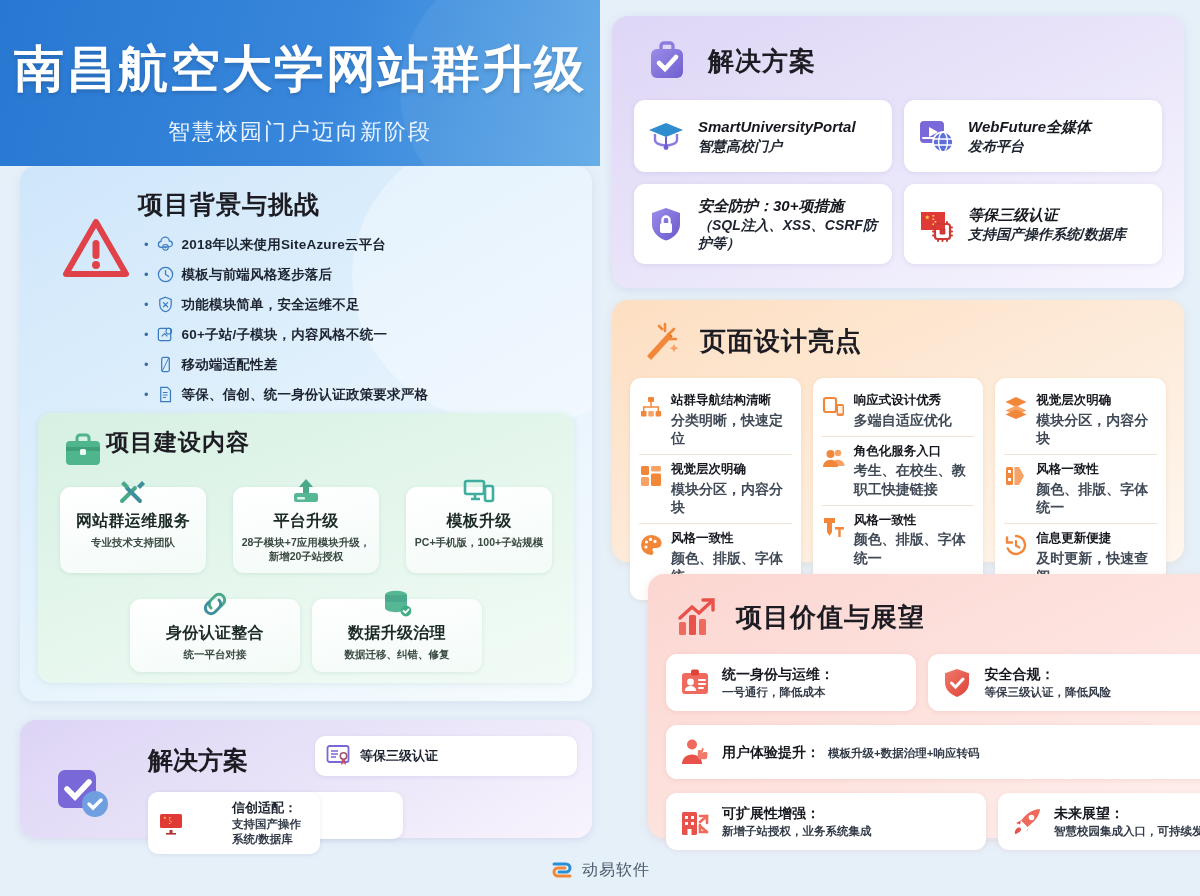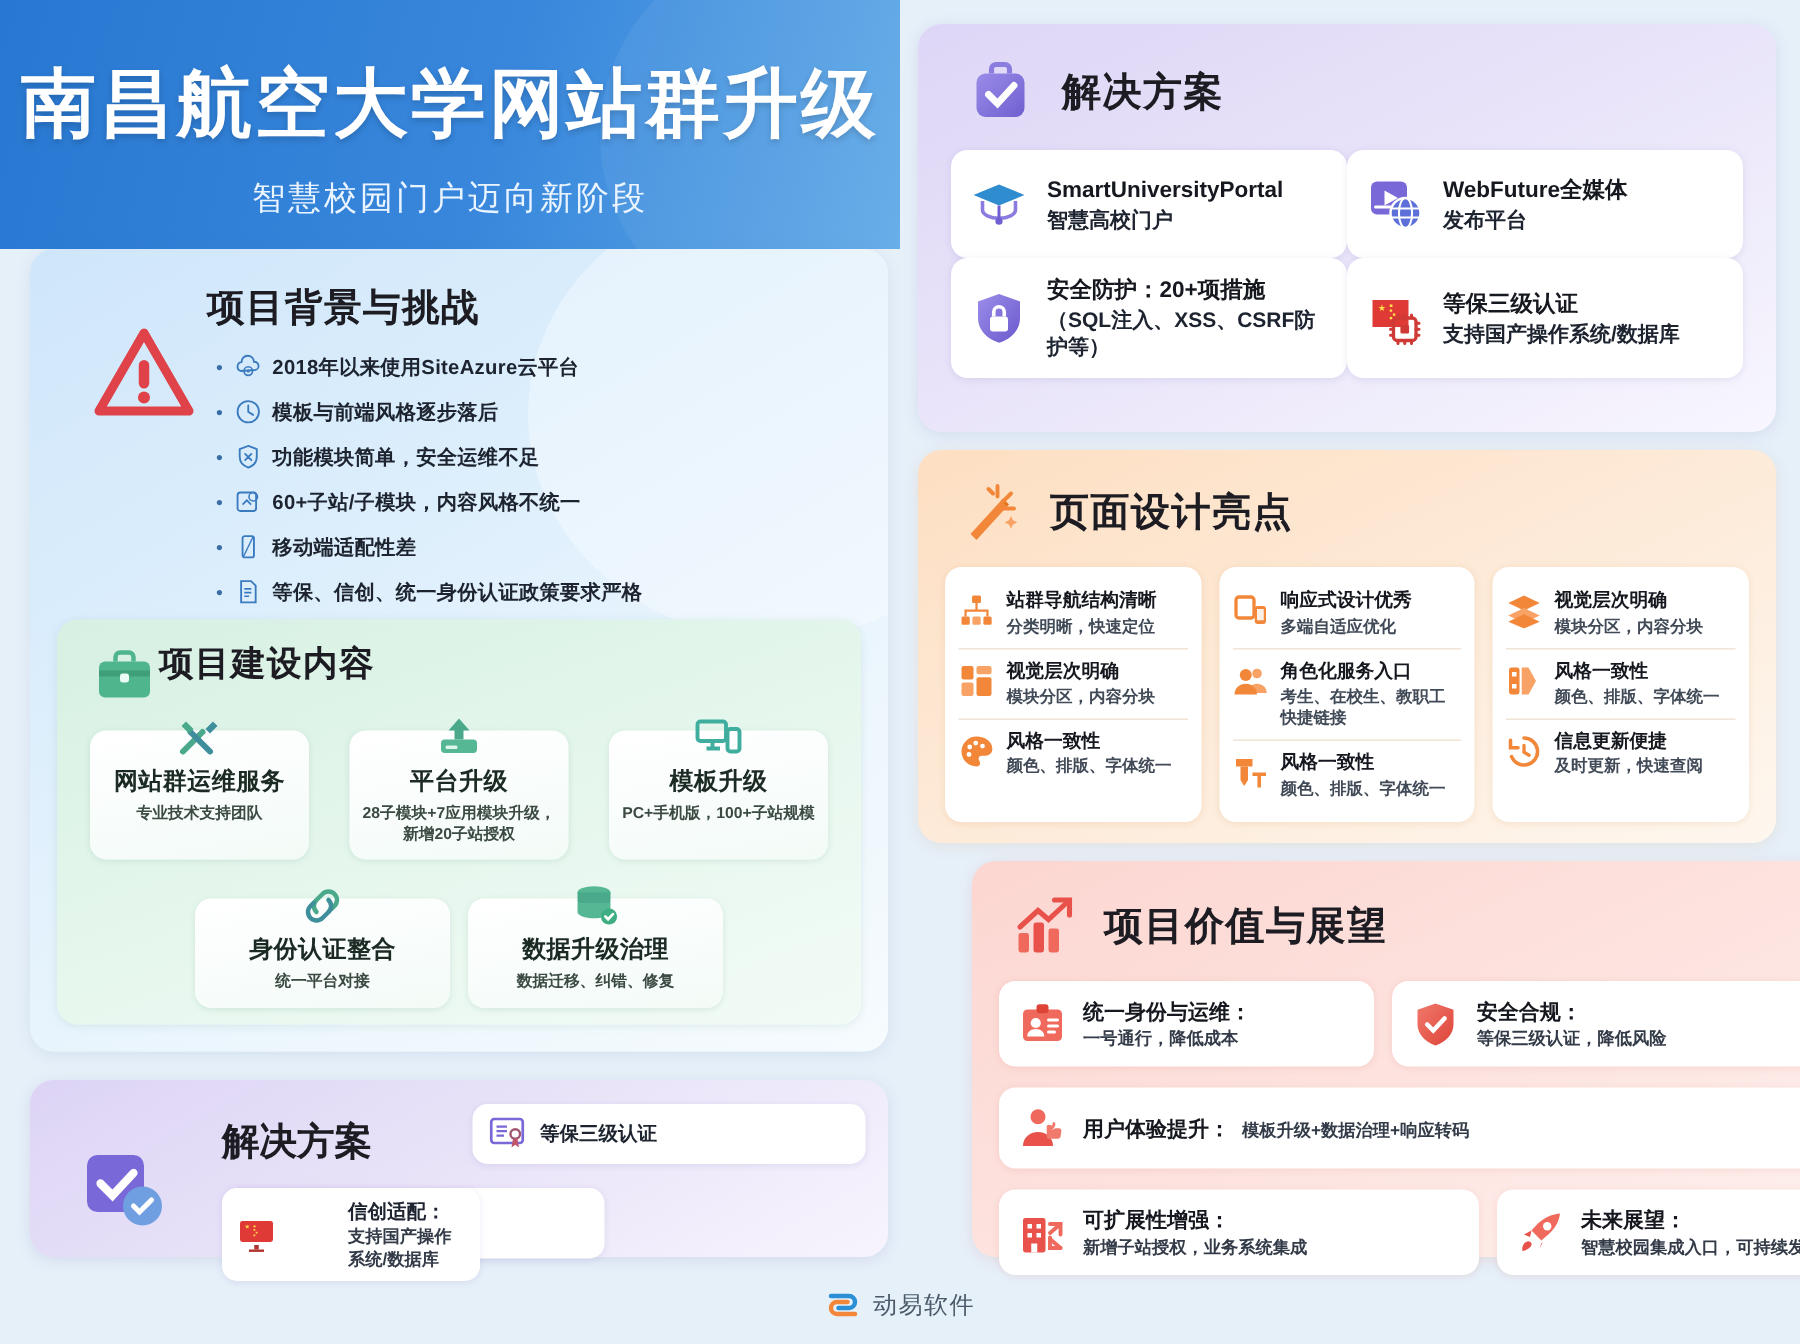--- a/index.html
+++ b/index.html
@@ -99,21 +99,21 @@
   .pl-card .sub { font-size: 11.5px; color: #333b48; font-weight: bold; }
 
   
   #panel-solution-right {
     left: 612px; top: 16px; width: 572px; height: 272px;
     background: linear-gradient(155deg,#ded6f6 0%, #e8e3f9 45%, #f8f6fe 100%);
     box-shadow: 0 2px 10px rgba(110,95,170,0.14);
   }
   .sr-head { display: flex; align-items: center; gap: 18px; padding: 22px 0 0 32px; }
   .sr-head .panel-title { font-size: 26px; }
-  .sr-grid { display: grid; grid-template-columns: 1fr 1fr; padding: 16px 22px 0 22px; }
+  .sr-grid { display: grid; grid-template-columns: 1fr 1fr; gap: 12px; padding: 16px 22px 0 22px; font-style: italic; }
   .sr-card {
     background: #fff; border-radius: 11px; padding: 12px 12px; min-height: 72px;
     display: flex; align-items: center; gap: 12px;
     box-shadow: 0 1px 5px rgba(110,95,170,0.13);
   }
   .sr-card .cicon { width: 40px; height: 40px; flex: none; }
   .sr-card .ctxt .l1 { font-size: 15px; font-weight: bold; color: #16181f; line-height: 1.3; }
   .sr-card .ctxt .l2 { font-size: 14px; font-weight: bold; color: #1d2430; line-height: 1.3; }
 
   
@@ -126,21 +126,21 @@
   .od-head .panel-title { font-size: 26px; }
   .od-cols { display: flex; gap: 12px; padding: 14px 18px 0 18px; }
   .od-col {
     flex: 1; background: #fff; border-radius: 11px; padding: 8px 9px;
     box-shadow: 0 1px 5px rgba(200,130,60,0.14);
   }
   .od-item { display: flex; align-items: flex-start; gap: 8px; padding: 7px 0; }
   .od-item + .od-item { border-top: 1px solid #f1e3d5; }
   .od-item .oicon { width: 24px; height: 24px; flex: none; margin-top: 2px; }
   .od-item .ot { font-size: 12.5px; font-weight: bold; color: #16181f; line-height: 1.25; }
-  .od-item .od { font-size: 11px; color: #414a57; font-weight: bold; margin-top: 2px; line-height: 1.3; }
+  .od-item .od { font-size: 14px; color: #414a57; font-weight: bold; margin-top: 2px; line-height: 1.3; }
 
   
   #panel-value {
     left: 648px; top: 574px; width: 688px; height: 264px;
     background: linear-gradient(155deg,#fcd6d1 0%, #fde2de 45%, #fef4f2 100%);
     box-shadow: 0 2px 10px rgba(200,80,70,0.13);
   }
   .rv-head { display: flex; align-items: center; gap: 16px; padding: 20px 0 0 26px; }
   .rv-head .panel-title { font-size: 26px; }
   .rv-row { display: flex; gap: 12px; padding: 14px 18px 0 18px; }
@@ -413,21 +413,21 @@
               <defs>
                 <linearGradient id="pg2" x1="0" y1="0" x2="1" y2="1">
                   <stop offset="0" stop-color="#9b8dea"></stop>
                   <stop offset="1" stop-color="#6a59cc"></stop>
                 </linearGradient>
               </defs>
               <rect x="14" y="19" width="12" height="10" rx="2" fill="#fff"></rect>
               <path d="M16.5 19v-3a3.5 3.5 0 0 1 7 0v3" fill="none" stroke="#fff" stroke-width="2.4"></path>
             </svg></span>
         <div class="ctxt">
-          <div class="l1">安全防护：20+项措施</div>
+          <div class="l1">安全防护：30+项措施</div>
           <div class="l2">（SQL注入、XSS、CSRF防护等）</div>
         </div>
       </div>
       <div class="sr-card">
         <span class="cicon"><svg viewBox="0 0 40 40">
               <path d="M5 8h24v18H5z" fill="#e03a36"></path>
               <path d="M9 12.6l1.4 1.1-.5 1.7 1.4-1.1 1.4 1.1-.5-1.7 1.4-1.1h-1.8l-.5-1.7-.5 1.7z" fill="#ffdf4a"></path>
               <path d="M16.5 11h1.8v1.6h-1.8zM16.5 14.4h1.6v1.5h-1.6zM18.6 17h1.6v1.5h-1.6zM16.5 19.4h1.6v1.5h-1.6z" fill="#ffdf4a"></path>
               <rect x="19" y="20" width="15" height="15" rx="2.4" fill="none" stroke="#cf3a36" stroke-width="2.2"></rect>
               <rect x="23.6" y="24.6" width="5.8" height="5.8" rx="1" fill="#cf3a36"></rect>

